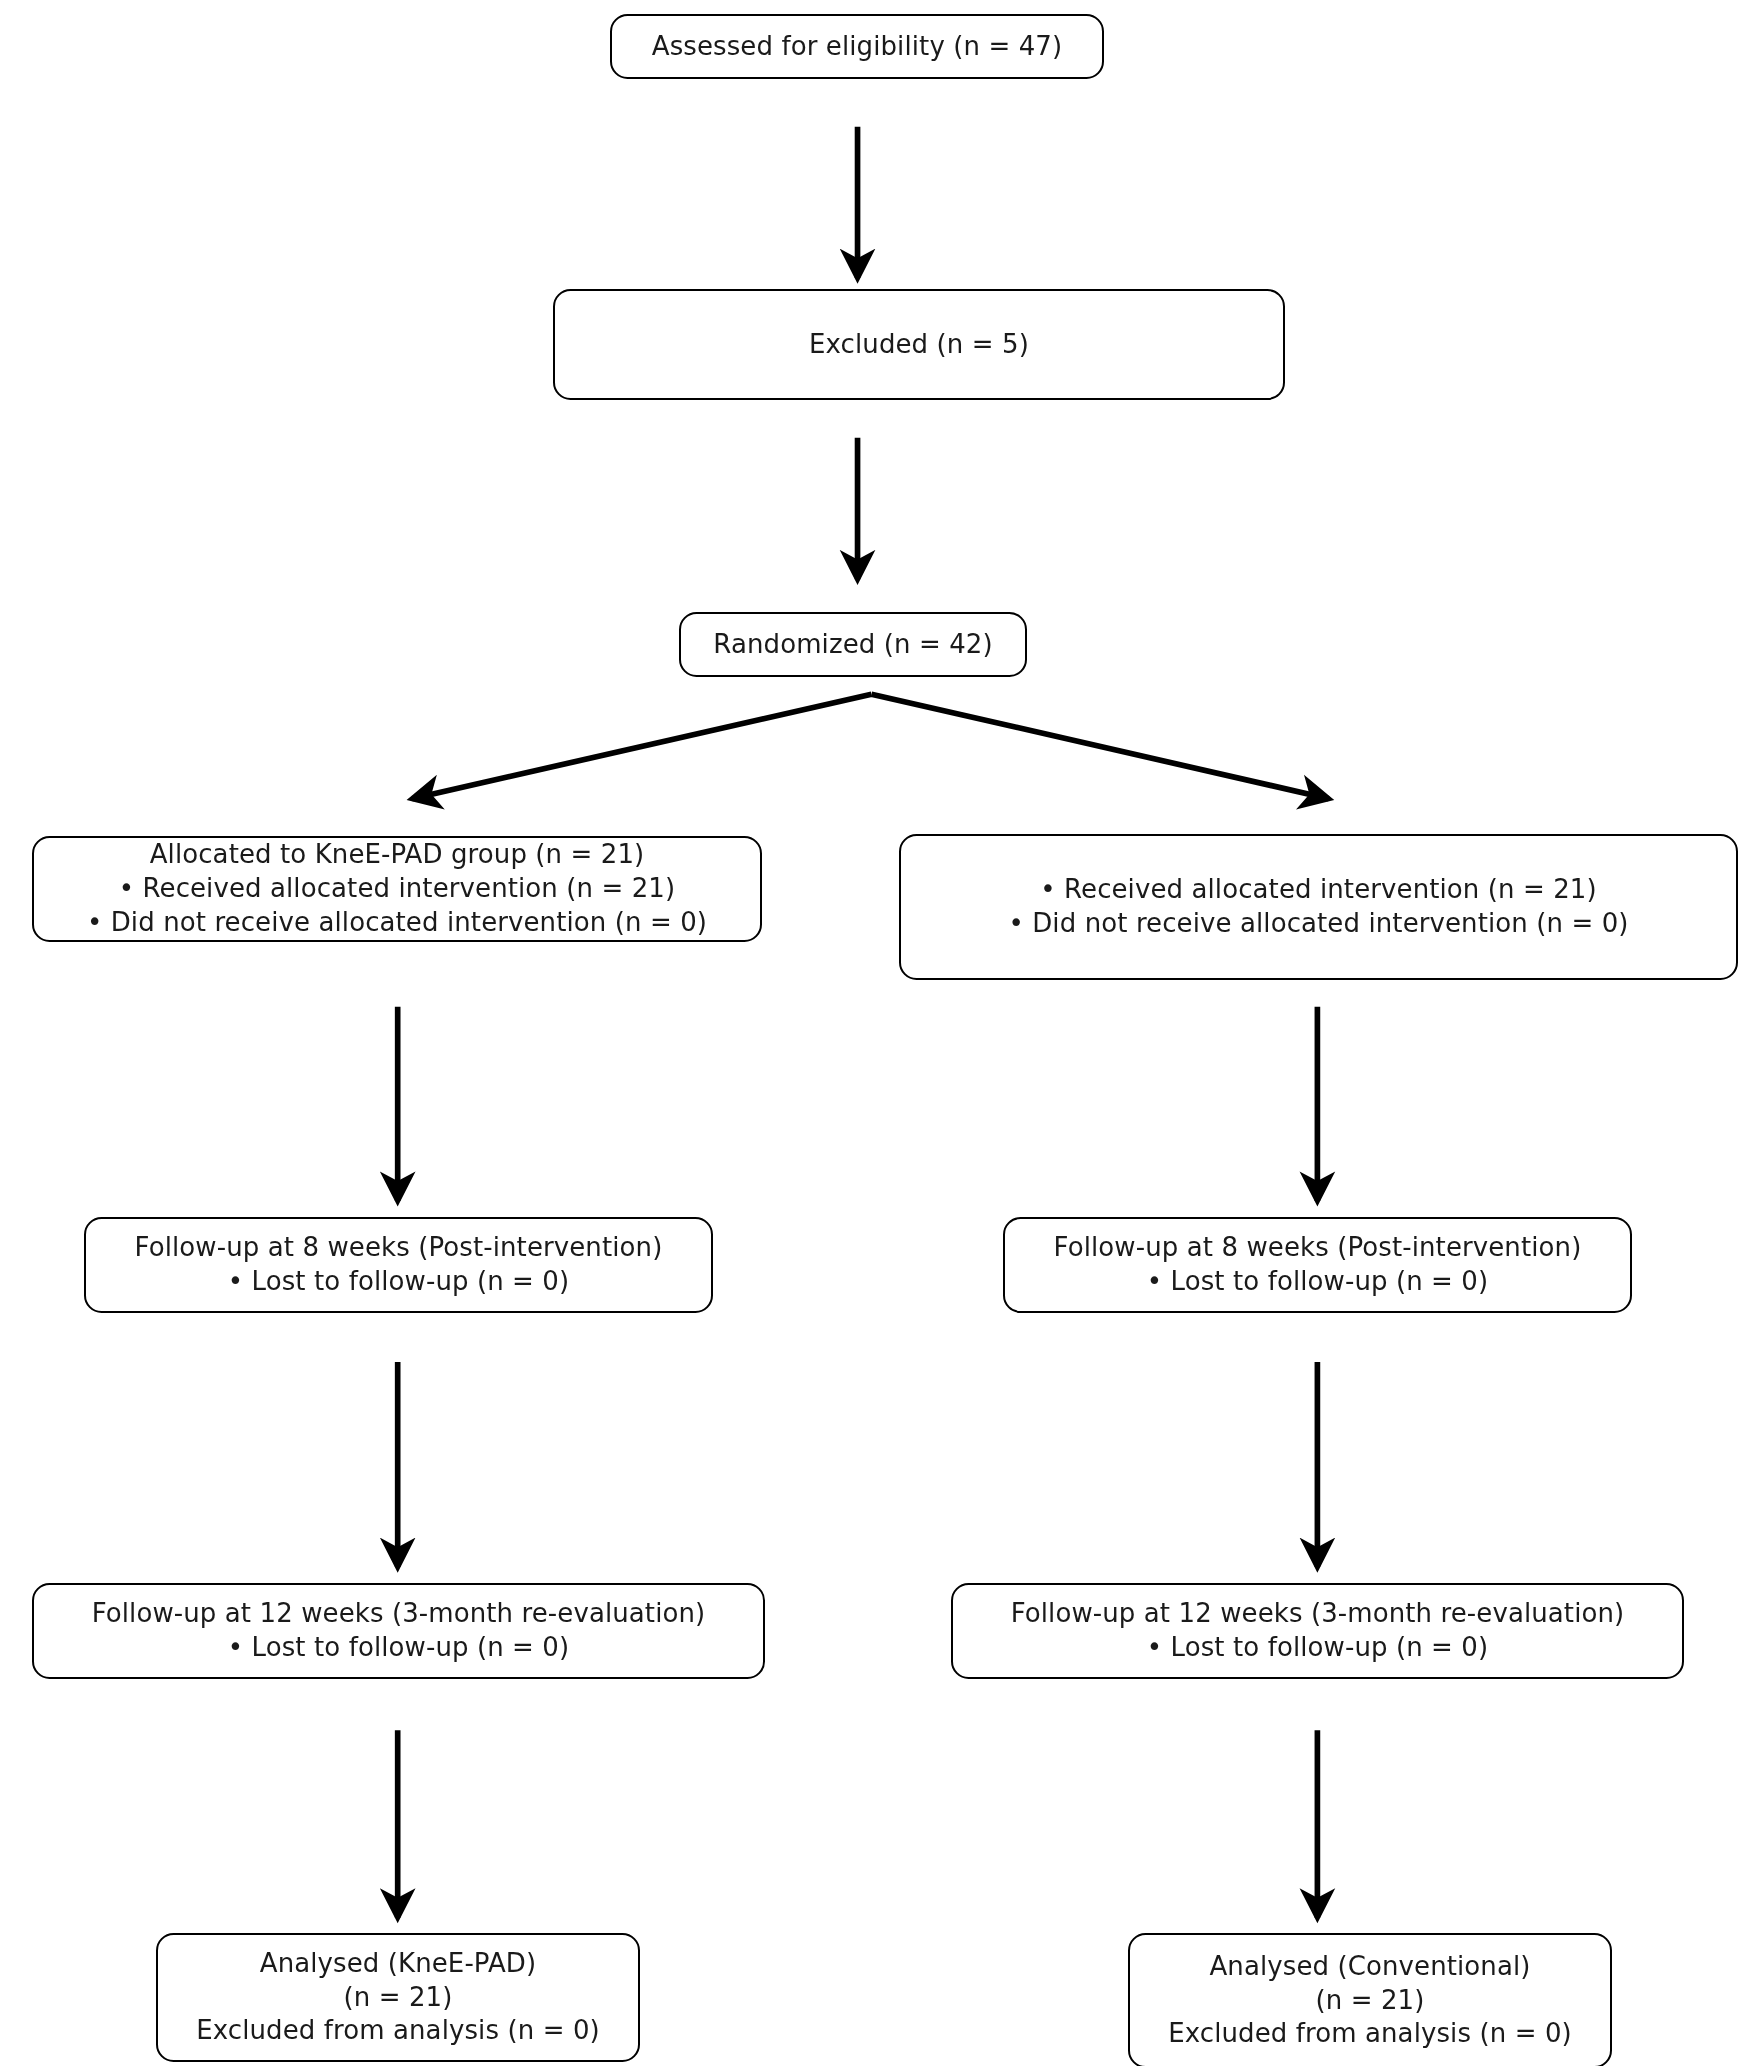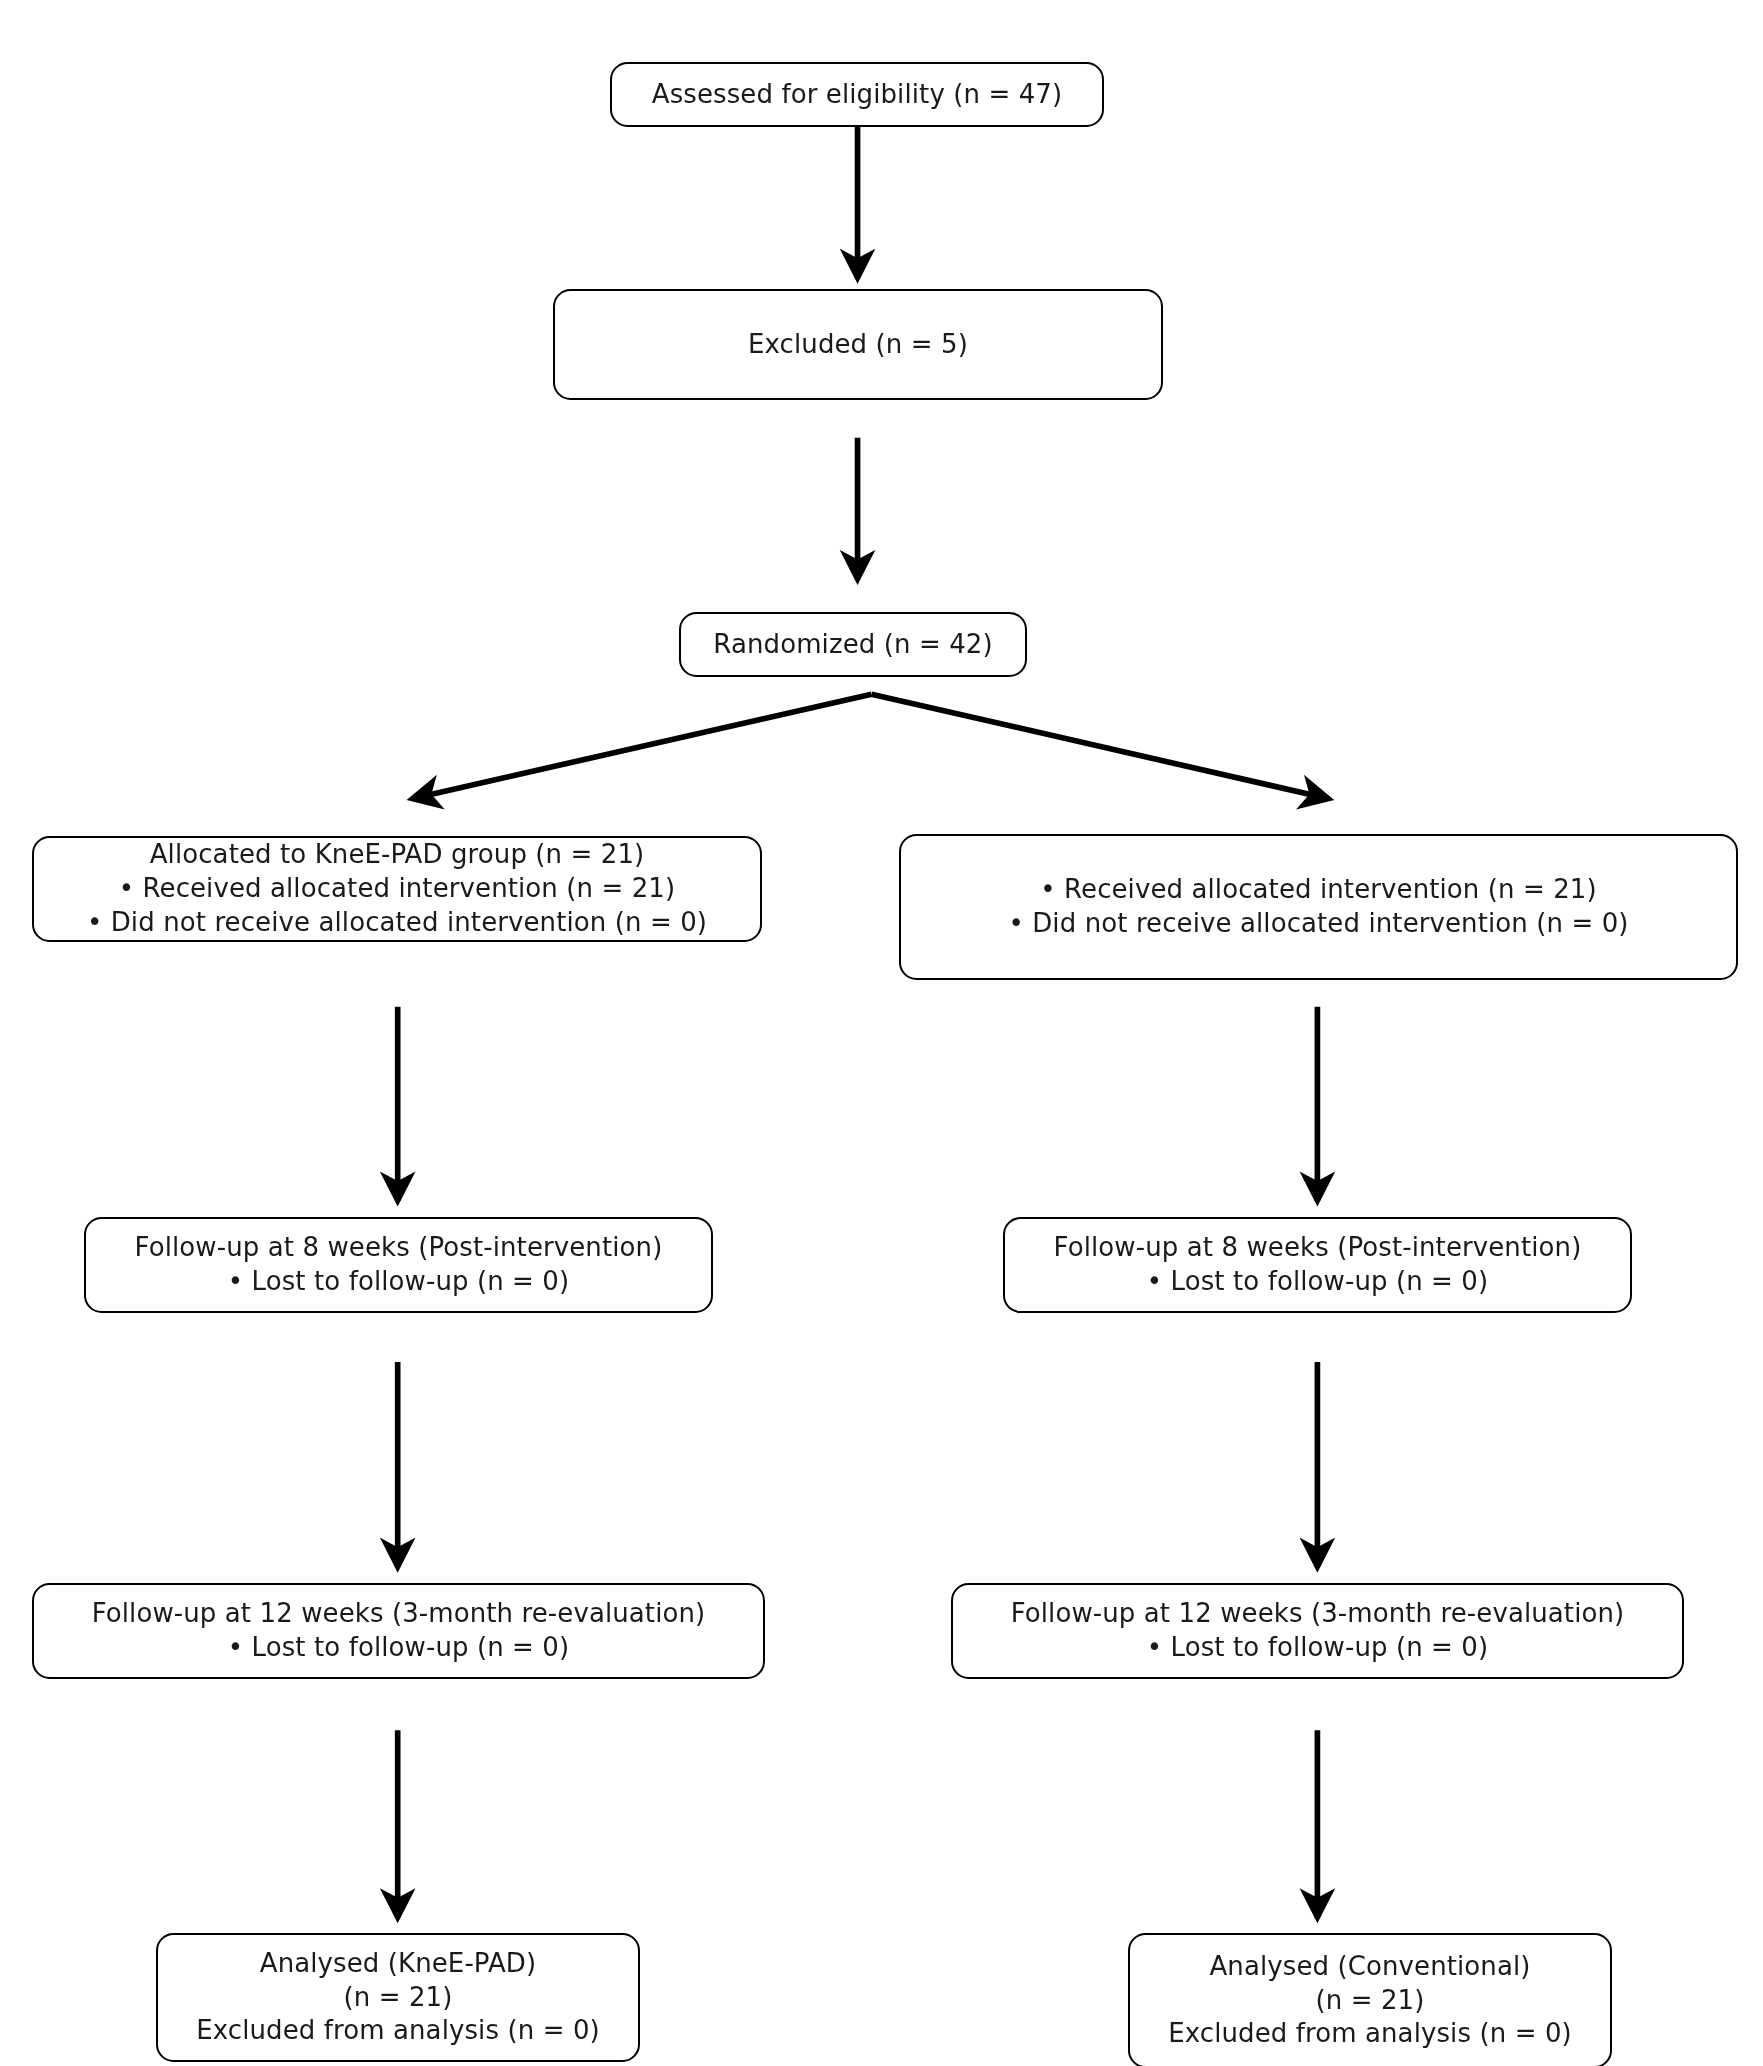--- a/index.html
+++ b/index.html
@@ -41,22 +41,22 @@
   }
   svg.connectors {
     position: absolute;
     left: 0;
     top: 0;
     width: 1764px;
     height: 2066px;
     pointer-events: none;
   }
   
-  #box-eligibility   { left:610px; top:14.4px;   width:494px;  height:65px;margin-top:48px; }
-  #box-excluded      { left:553px; top:289px;  width:610px; height:111px;text-align:right; }
+  #box-eligibility   { left:610px; top:14.4px;   width:494px;  height:65px; }
+  #box-excluded      { left:553px; top:289px;  width:732px; height:111px;text-align:right; }
   #box-randomized    { left:679px; top:612px; width:348px;  height:65px; }
   #box-alloc-left    { left:32px;   top:836px; width:730px; height:106px; }
   #box-alloc-right   { left:899px; top:834px; width:839px; height:146px; }
   #box-fu8-left      { left:84px;  top:1217px; width:629px; height:96px; }
   #box-fu8-right     { left:1003px; top:1217px; width:629px; height:96px; }
   #box-fu12-left     { left:32px;   top:1583px; width:733px; height:96px; }
   #box-fu12-right    { left:951px; top:1583px; width:733px; height:96px; }
   #box-analysed-left { left:156px;  top:1933px; width:484px;  height:129px;align-items:center; }
   #box-analysed-right{ left:1128px; top:1933px; width:484px;  height:135px; }
 </style>

